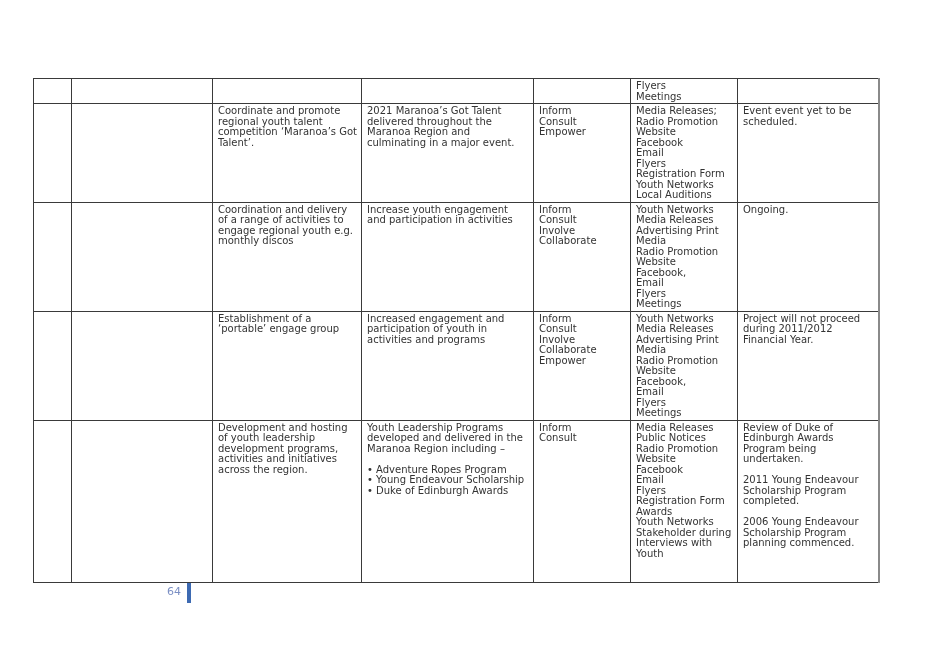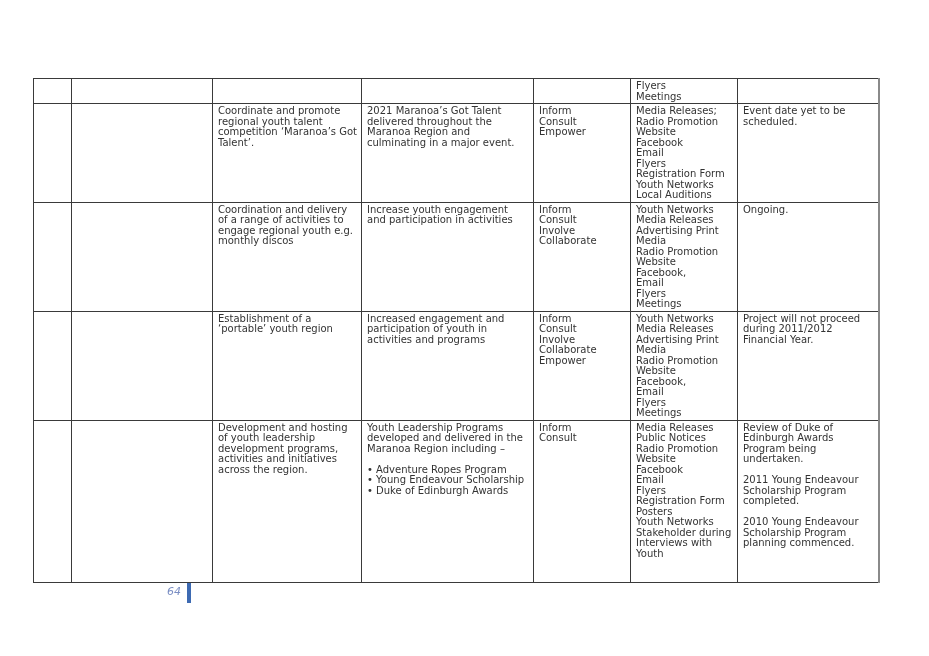--- a/index.html
+++ b/index.html
@@ -101,21 +101,21 @@
             <div class="ln">Radio Promotion</div>
             <div class="ln">Website</div>
             <div class="ln">Facebook</div>
             <div class="ln">Email</div>
             <div class="ln">Flyers</div>
             <div class="ln">Registration Form</div>
             <div class="ln">Youth Networks</div>
             <div class="ln">Local Auditions</div>
           </td>
           <td>
-            <div class="ln">Event date yet to be scheduled.</div>
+            <div class="ln">Event event yet to be scheduled.</div>
           </td>
         </tr>
         <tr style="height: 108px;">
           <td></td>
           <td></td>
           <td>
             <div class="ln">Coordination and delivery of a range of activities to engage regional youth e.g. monthly discos</div>
           </td>
           <td>
             <div class="ln">Increase youth engagement and participation in activities</div>
@@ -139,21 +139,21 @@
             <div class="ln">Meetings</div>
           </td>
           <td>
             <div class="ln">Ongoing.</div>
           </td>
         </tr>
         <tr style="height: 108px;">
           <td></td>
           <td></td>
           <td>
-            <div class="ln">Establishment of a ‘portable’ youth region</div>
+            <div class="ln">Establishment of a ‘portable’ engage group</div>
           </td>
           <td>
             <div class="ln">Increased engagement and participation of youth in activities and programs</div>
           </td>
           <td>
             <div class="ln">Inform</div>
             <div class="ln">Consult</div>
             <div class="ln">Involve</div>
             <div class="ln">Collaborate</div>
             <div class="ln">Empower</div>
@@ -193,32 +193,32 @@
           </td>
           <td>
             <div class="ln">Media Releases</div>
             <div class="ln">Public Notices</div>
             <div class="ln">Radio Promotion</div>
             <div class="ln">Website</div>
             <div class="ln">Facebook</div>
             <div class="ln">Email</div>
             <div class="ln">Flyers</div>
             <div class="ln">Registration Form</div>
-            <div class="ln">Posters</div>
+            <div class="ln">Awards</div>
             <div class="ln">Youth Networks</div>
             <div class="ln">Stakeholder during</div>
             <div class="ln">Interviews with Youth</div>
           </td>
           <td>
             <div class="ln">Review of Duke of Edinburgh Awards Program being undertaken.</div>
             <div class="ln blank"></div>
             <div class="ln">2011 Young Endeavour Scholarship Program completed.</div>
             <div class="ln blank"></div>
-            <div class="ln">2010 Young Endeavour Scholarship Program planning commenced.</div>
+            <div class="ln">2006 Young Endeavour Scholarship Program planning commenced.</div>
           </td>
         </tr>
       </tbody>
   </table>
 
-  <span class="pagenum" style="color: rgb(123, 143, 196); font-style: italic;">64</span>
+  <span class="pagenum" style="color: rgb(123, 143, 196);">64</span>
   <span class="pagebar" style="background: rgb(61, 106, 178);"></span>
 
 </div>
 
 </body></html>

